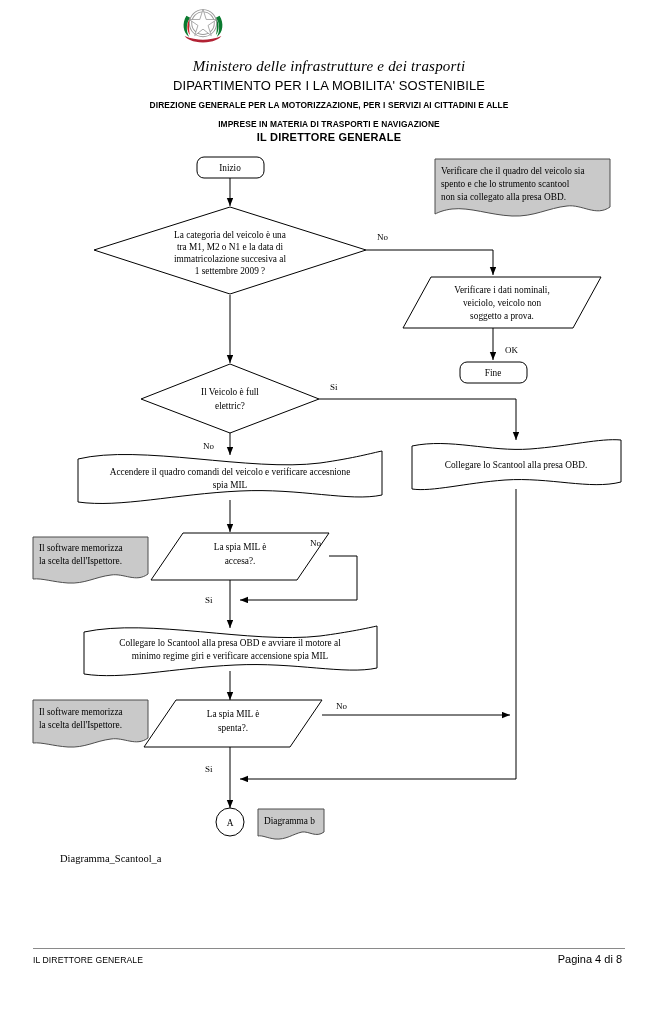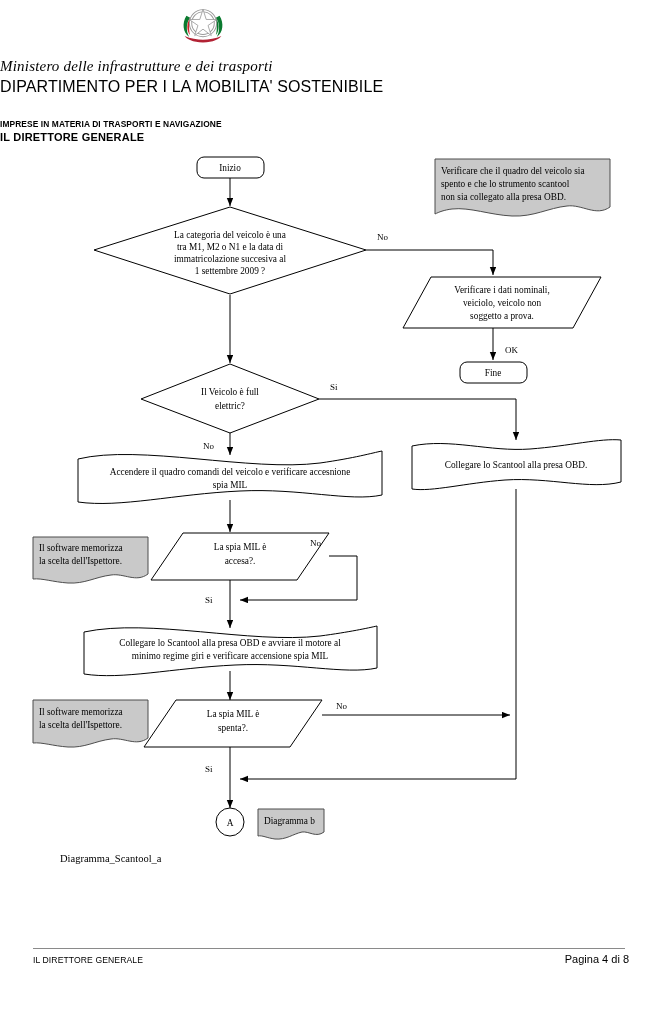--- a/index.html
+++ b/index.html
@@ -3,24 +3,24 @@
 <meta charset="utf-8">
 <style>
   html,body{margin:0;padding:0;background:#ffffff;}
   body{width:658px;height:1024px;position:relative;overflow:hidden;
        font-family:"Liberation Serif",serif;color:#000;}
 
   .page{position:absolute;left:0;top:0;width:658px;height:1024px;}
 
   
   #emblem{position:absolute;left:180px;top:2px;width:46px;height:46px;}
-  .hdr{position:absolute;left:0;width:658px;text-align:left;}
+  .hdr{position:absolute;left:0;width:658px;text-align:center;}
   #ministry{top:58px;font-family:"Liberation Serif",serif;font-style:italic;
             font-size:15px;letter-spacing:.2px;}
-  #dept{top:78px;font-family:"Liberation Sans",sans-serif;font-size:16px;
+  #dept{top:78px;font-family:"Liberation Sans",sans-serif;font-size:13px;
         letter-spacing:.1px;}
   #dirgen1{top:100px;font-family:"Liberation Sans",sans-serif;font-size:8.4px;
            font-weight:bold;letter-spacing:.1px;}
   #dirgen2{top:111px;font-family:"Liberation Sans",sans-serif;font-size:8.4px;
            font-weight:bold;letter-spacing:.1px;margin-top:8px;}
   #director{top:131px;font-family:"Liberation Sans",sans-serif;font-size:11px;
             font-weight:bold;letter-spacing:.2px;}
 
   
   #flow{position:absolute;left:0;top:150px;width:658px;height:700px;}
@@ -30,21 +30,21 @@
   .note{fill:#c9c9c9;stroke:#4d4d4d;stroke-width:1;}
   .ln{stroke:#000000;stroke-width:1;fill:none;}
 
   
   #caption{position:absolute;left:60px;top:853px;font-size:10.5px;}
   #footrule{position:absolute;left:33px;top:948px;width:592px;height:0;
             border-top:1px solid #8a8a8a;}
   #footleft{position:absolute;left:33px;top:955px;
             font-family:"Liberation Sans",sans-serif;font-size:8.6px;
             letter-spacing:.1px;}
-  #footright{position:absolute;right:29px;top:953px;
+  #footright{position:absolute;right:36px;top:953px;
              font-family:"Liberation Sans",sans-serif;font-size:11px;}
 </style>
 </head>
 <body>
 
 <div class="page">
 
   <svg id="emblem" viewBox="0 0 100 100">
     <g>
       <path d="M50 88 C28 88 14 80 10 74 C22 80 38 82 50 82 C62 82 78 80 90 74 C86 80 72 88 50 88 Z" fill="#b22234"></path>
@@ -53,20 +53,21 @@
       <path d="M22 34 C14 46 14 62 22 72 C18 58 20 44 28 36 Z" fill="#cc2229"></path>
       <path d="M78 34 C86 46 86 62 78 72 C82 58 80 44 72 36 Z" fill="#0a7a2f"></path>
       <circle cx="50" cy="46" r="27" fill="none" stroke="#9a9a9a" stroke-width="7"></circle>
       <circle cx="50" cy="46" r="27" fill="none" stroke="#ffffff" stroke-width="3"></circle>
       <path d="M50 16 L57 38 L80 38 L61 51 L68 73 L50 59 L32 73 L39 51 L20 38 L43 38 Z" fill="#ffffff" stroke="#8c8c8c" stroke-width="1.6"></path>
     </g>
   </svg>
 
   <div class="hdr" id="ministry">Ministero delle infrastrutture e dei trasporti</div>
   <div class="hdr" id="dept">DIPARTIMENTO PER I LA MOBILITA' SOSTENIBILE</div>
+  <div class="hdr" id="dirgen1">DIREZIONE GENERALE PER LA MOTORIZZAZIONE, PER I SERVIZI AI CITTADINI E ALLE</div>
   <div class="hdr" id="dirgen2">IMPRESE IN MATERIA DI TRASPORTI E NAVIGAZIONE</div>
   <div class="hdr" id="director">IL DIRETTORE GENERALE</div>
 
   <svg id="flow" viewBox="0 0 658 700">
 
     <defs>
       <marker id="ah" markerWidth="9" markerHeight="9" refX="8" refY="3.2" orient="auto" markerUnits="userSpaceOnUse">
         <path d="M0 0 L8 3.2 L0 6.4 z" fill="#000"></path>
       </marker>
     </defs>

